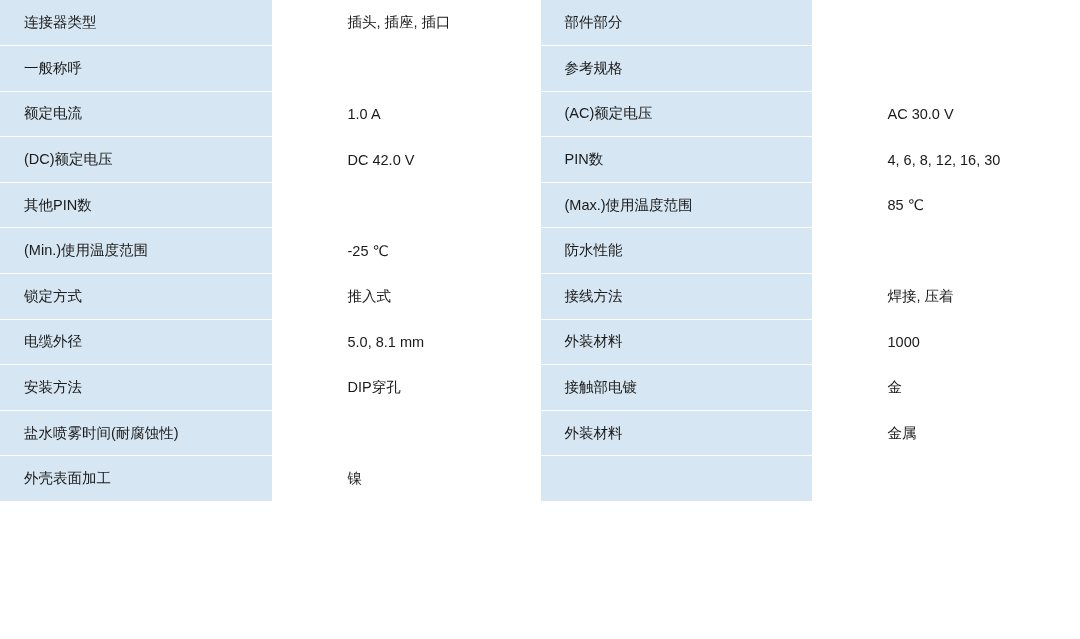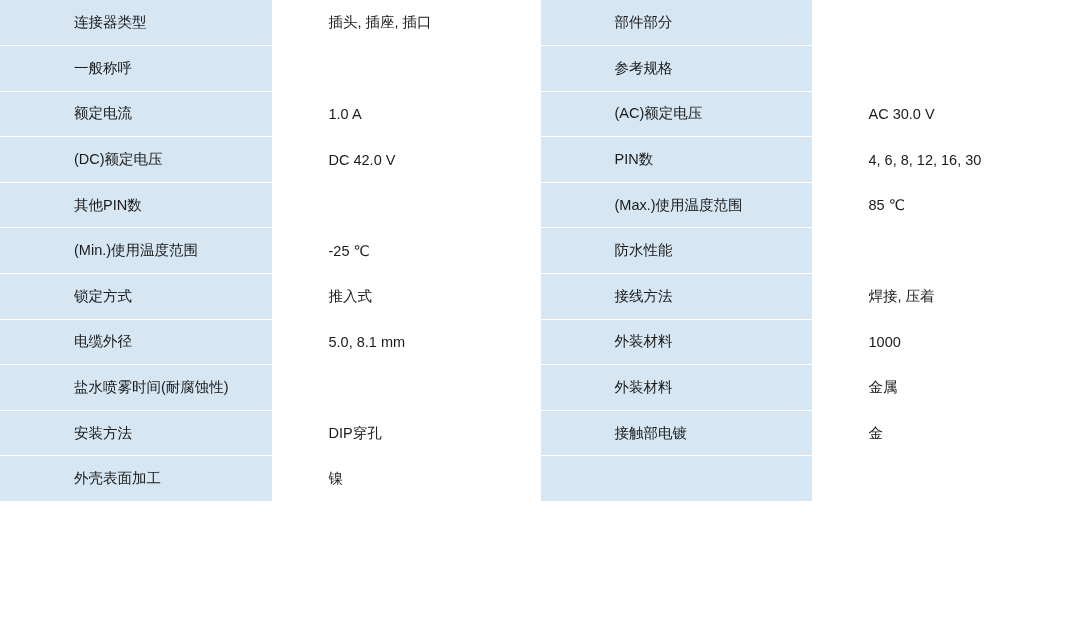--- a/index.html
+++ b/index.html
@@ -26,25 +26,25 @@
     border-bottom: 1px solid #ffffff;
     border-right: 1px solid #ffffff;
     font-size: 14.5px;
     color: #1a1a1a;
     vertical-align: middle;
     white-space: nowrap;
     overflow: hidden;
   }
   .cell-label {
     background: #d6e6f2;
-    padding-left: 74px;
+    padding-left: 24px;
   }
   .cell-value {
     background: #ffffff;
-    padding-left: 56px;
+    padding-left: 75px;
   }
   .cell-value.empty-val {
     background: #ffffff;
   }
   .cell-label.empty-lbl {
     background: #d6e6f2;
   }
   .sub-note {
     font-size: 13px;
   }
@@ -102,30 +102,30 @@
       <td class="cell-label">接线方法</td>
       <td class="cell-value">焊接, 压着</td>
     </tr>
     <tr>
       <td class="cell-label">电缆外径</td>
       <td class="cell-value">5.0, 8.1 mm</td>
       <td class="cell-label">外装材料</td>
       <td class="cell-value">1000</td>
     </tr>
     <tr>
+      <td class="cell-label">安装方法</td>
+      <td class="cell-value">DIP穿孔</td>
+      <td class="cell-label">接触部电镀</td>
+      <td class="cell-value">金</td>
+    </tr>
+    <tr>
       <td class="cell-label sub-note">盐水喷雾时间(耐腐蚀性)</td>
       <td class="cell-value"></td>
       <td class="cell-label">外装材料</td>
       <td class="cell-value">金属</td>
-    </tr>
-    <tr>
-      <td class="cell-label">安装方法</td>
-      <td class="cell-value">DIP穿孔</td>
-      <td class="cell-label">接触部电镀</td>
-      <td class="cell-value">金</td>
     </tr>
     <tr>
       <td class="cell-label">外壳表面加工</td>
       <td class="cell-value">镍</td>
       <td class="cell-label empty-lbl"></td>
       <td class="cell-value empty-val"></td>
     </tr>
   </tbody>
 </table>
 

